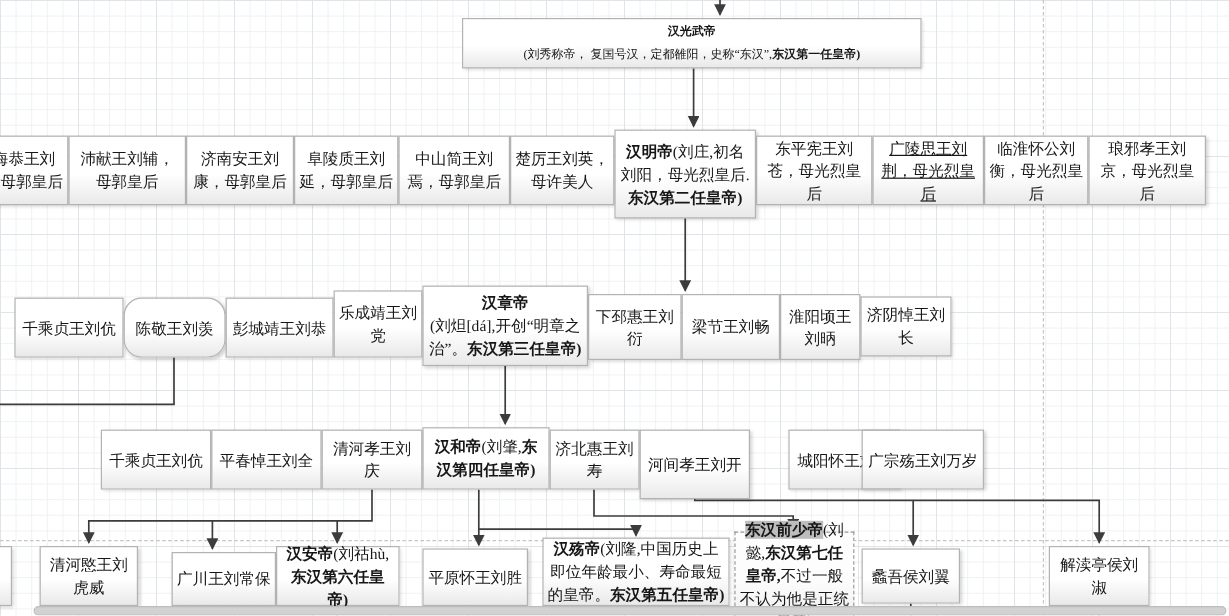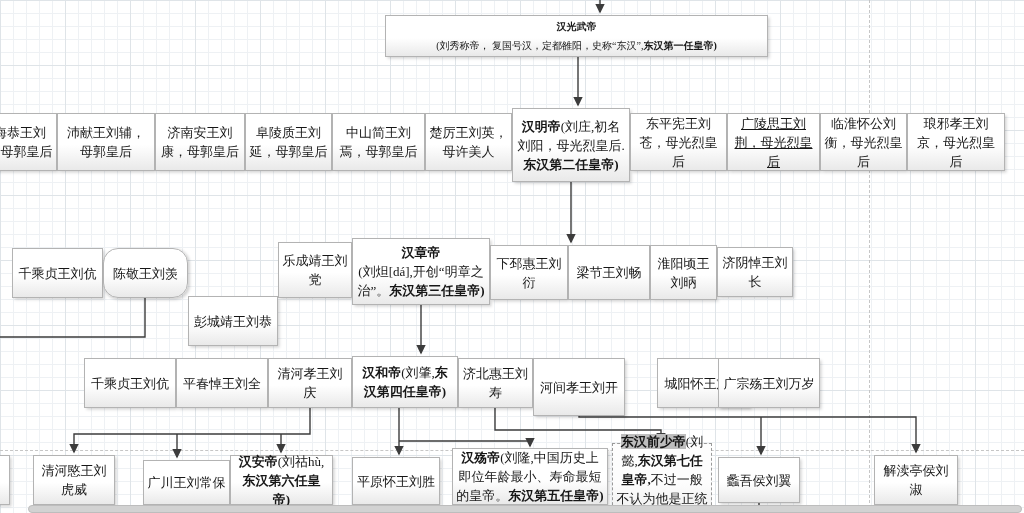--- a/index.html
+++ b/index.html
@@ -113,21 +113,21 @@
       </div>
       <div class="node" style="left: 907px; top: 113px; width: 98px; height: 58px;">
         <div class="txt"><span class="">琅邪孝王刘京，母光烈皇后</span></div>
       </div>
       <div class="node" style="left: 12px; top: 248px; width: 91px; height: 50px;">
         <div class="txt"><span class="">千乘贞王刘伉</span></div>
       </div>
       <div class="node" style="left: 103px; top: 248px; width: 85px; height: 50px; border-radius: 15px;">
         <div class="txt"><span class="">陈敬王刘羡</span></div>
       </div>
-      <div class="node" style="left: 188px; top: 248px; width: 90px; height: 50px; margin-top: 48px;">
+      <div class="node" style="left: 188px; top: 248px; width: 90px; height: 50px;">
         <div class="txt"><span class="">彭城靖王刘恭</span></div>
       </div>
       <div class="node" style="left: 278px; top: 242px; width: 74px; height: 56px;">
         <div class="txt"><span class="">乐成靖王刘党</span></div>
       </div>
       <div class="node" style="left: 352px; top: 238px; width: 138px; height: 67px;">
         <div class="txt"><span class="seg-b ">汉章帝</span><br><span class="">(刘炟[dá],开创“明章之治”。</span><span class="seg-b ">东汉第三任皇帝)</span></div>
       </div>
       <div class="node" style="left: 490px; top: 245px; width: 78px; height: 55px;">
         <div class="txt"><span class="">下邳惠王刘衍</span></div>

